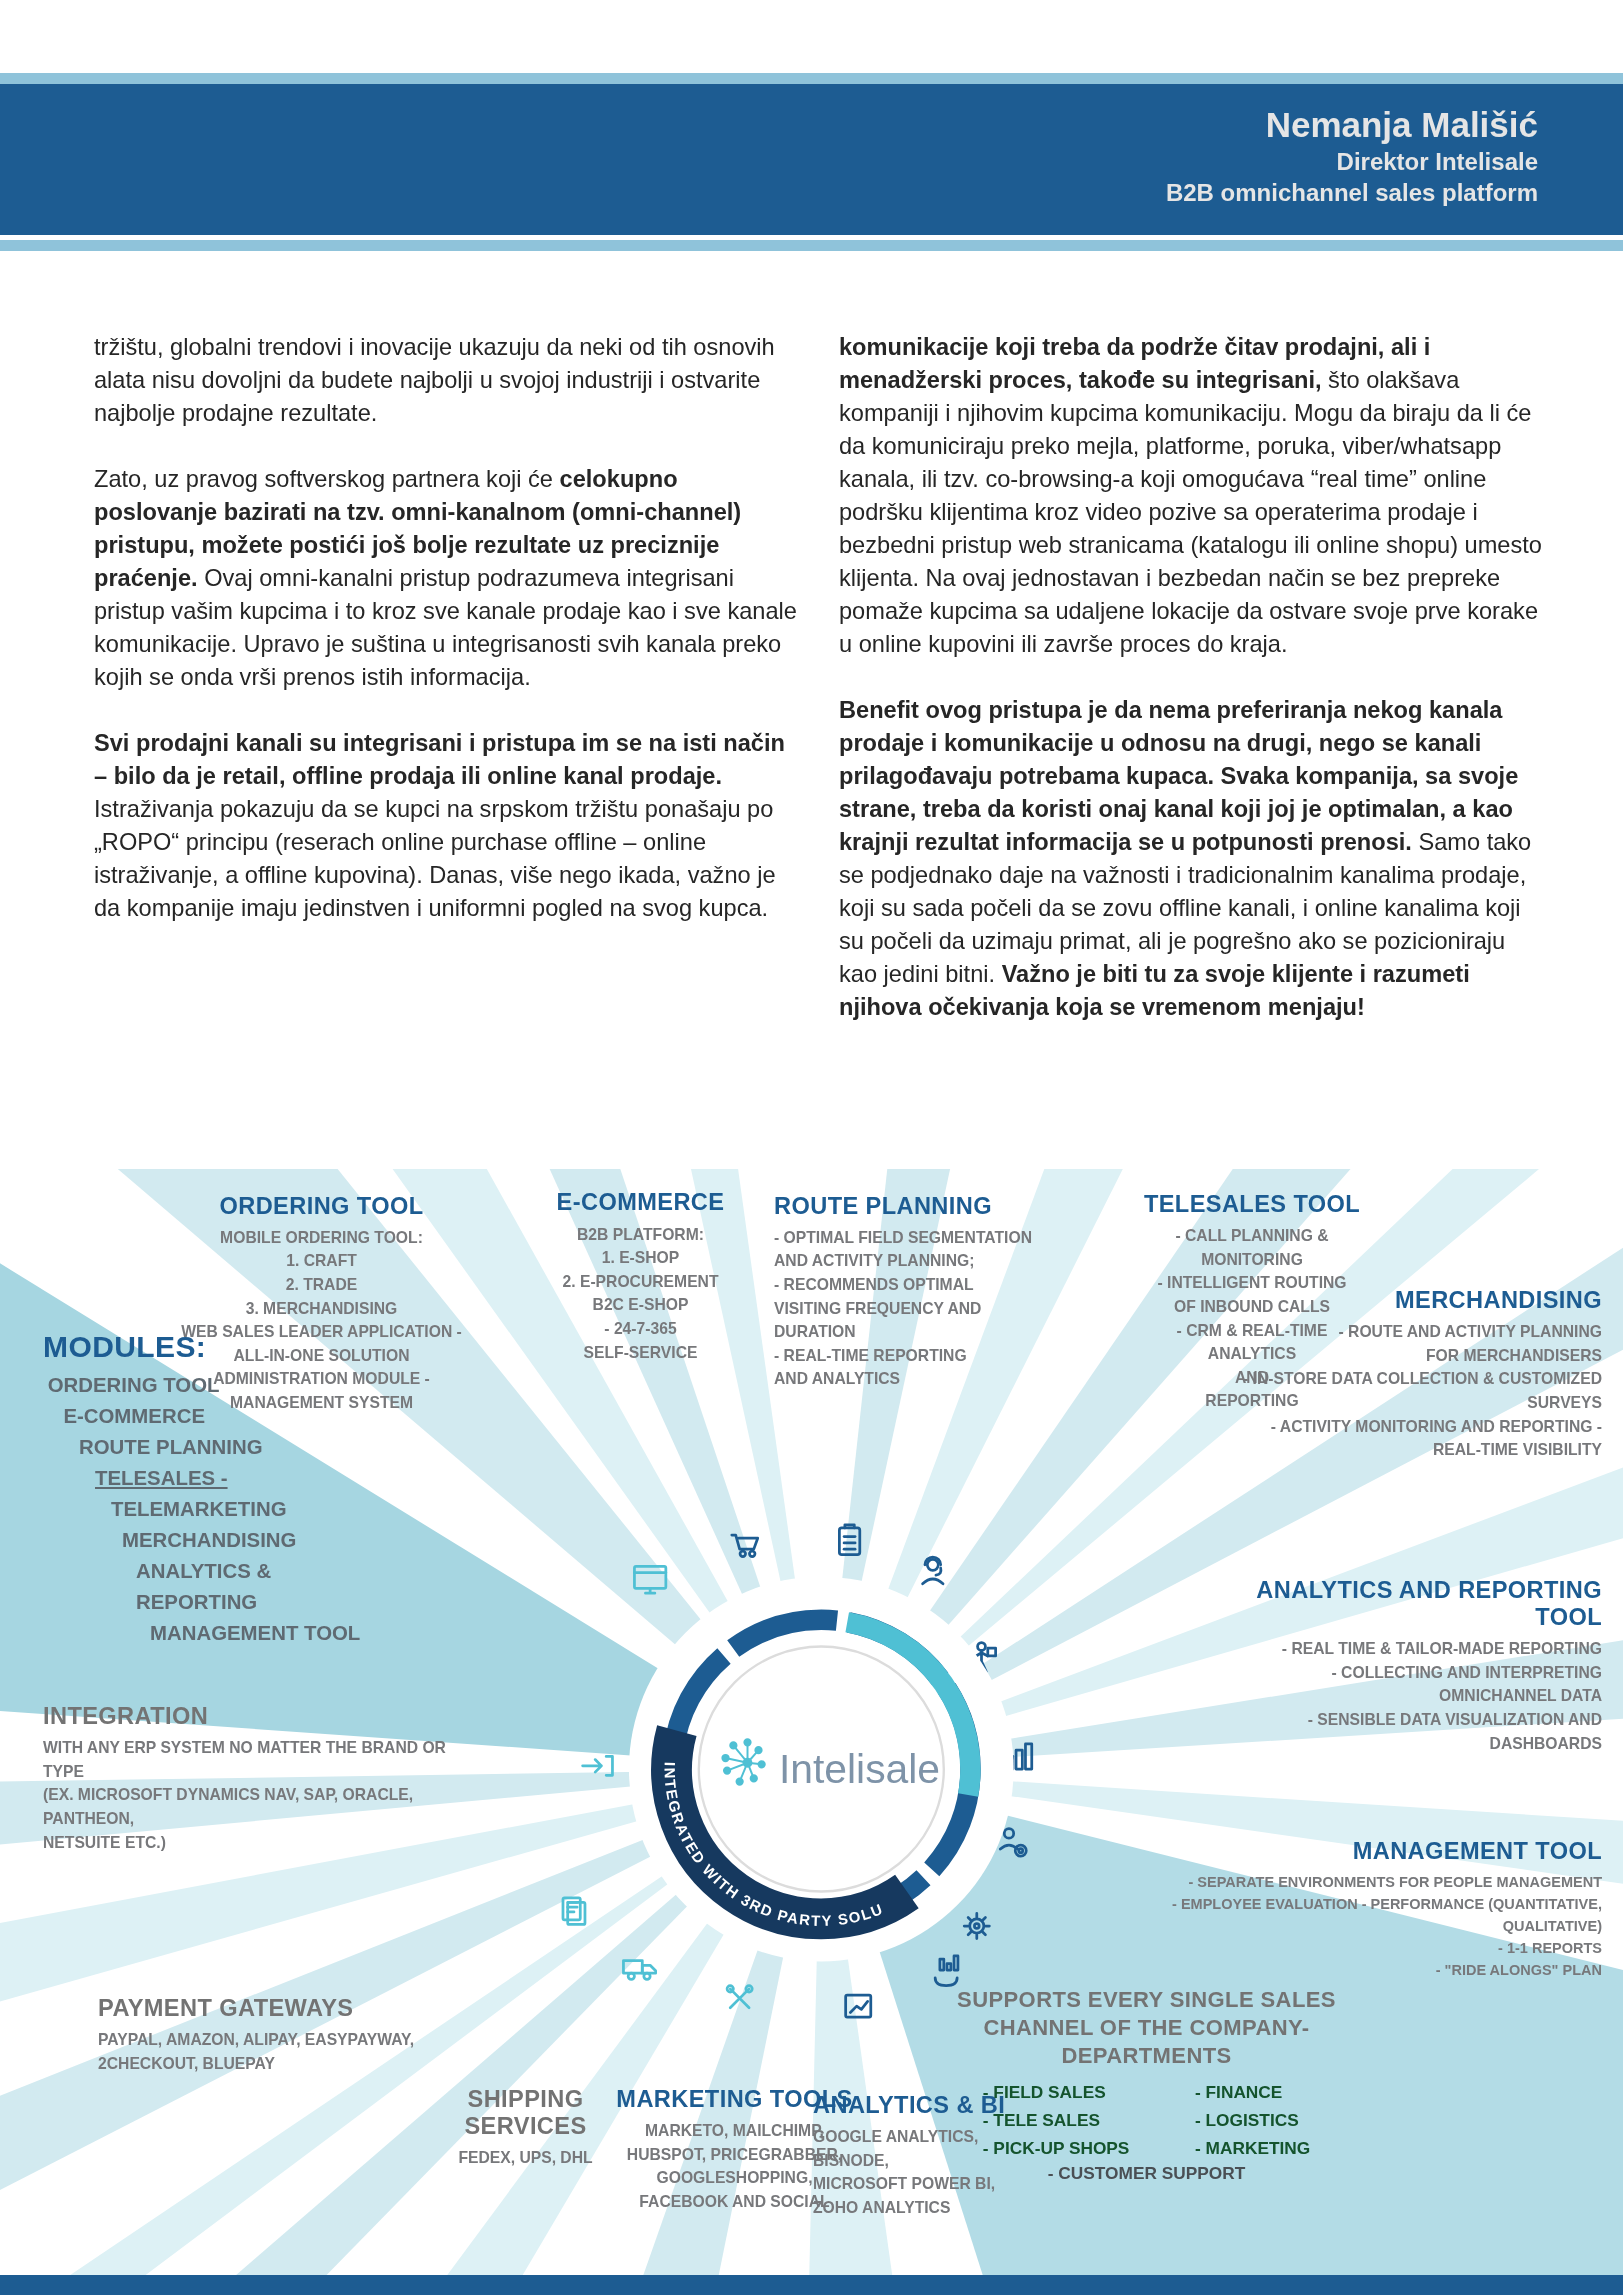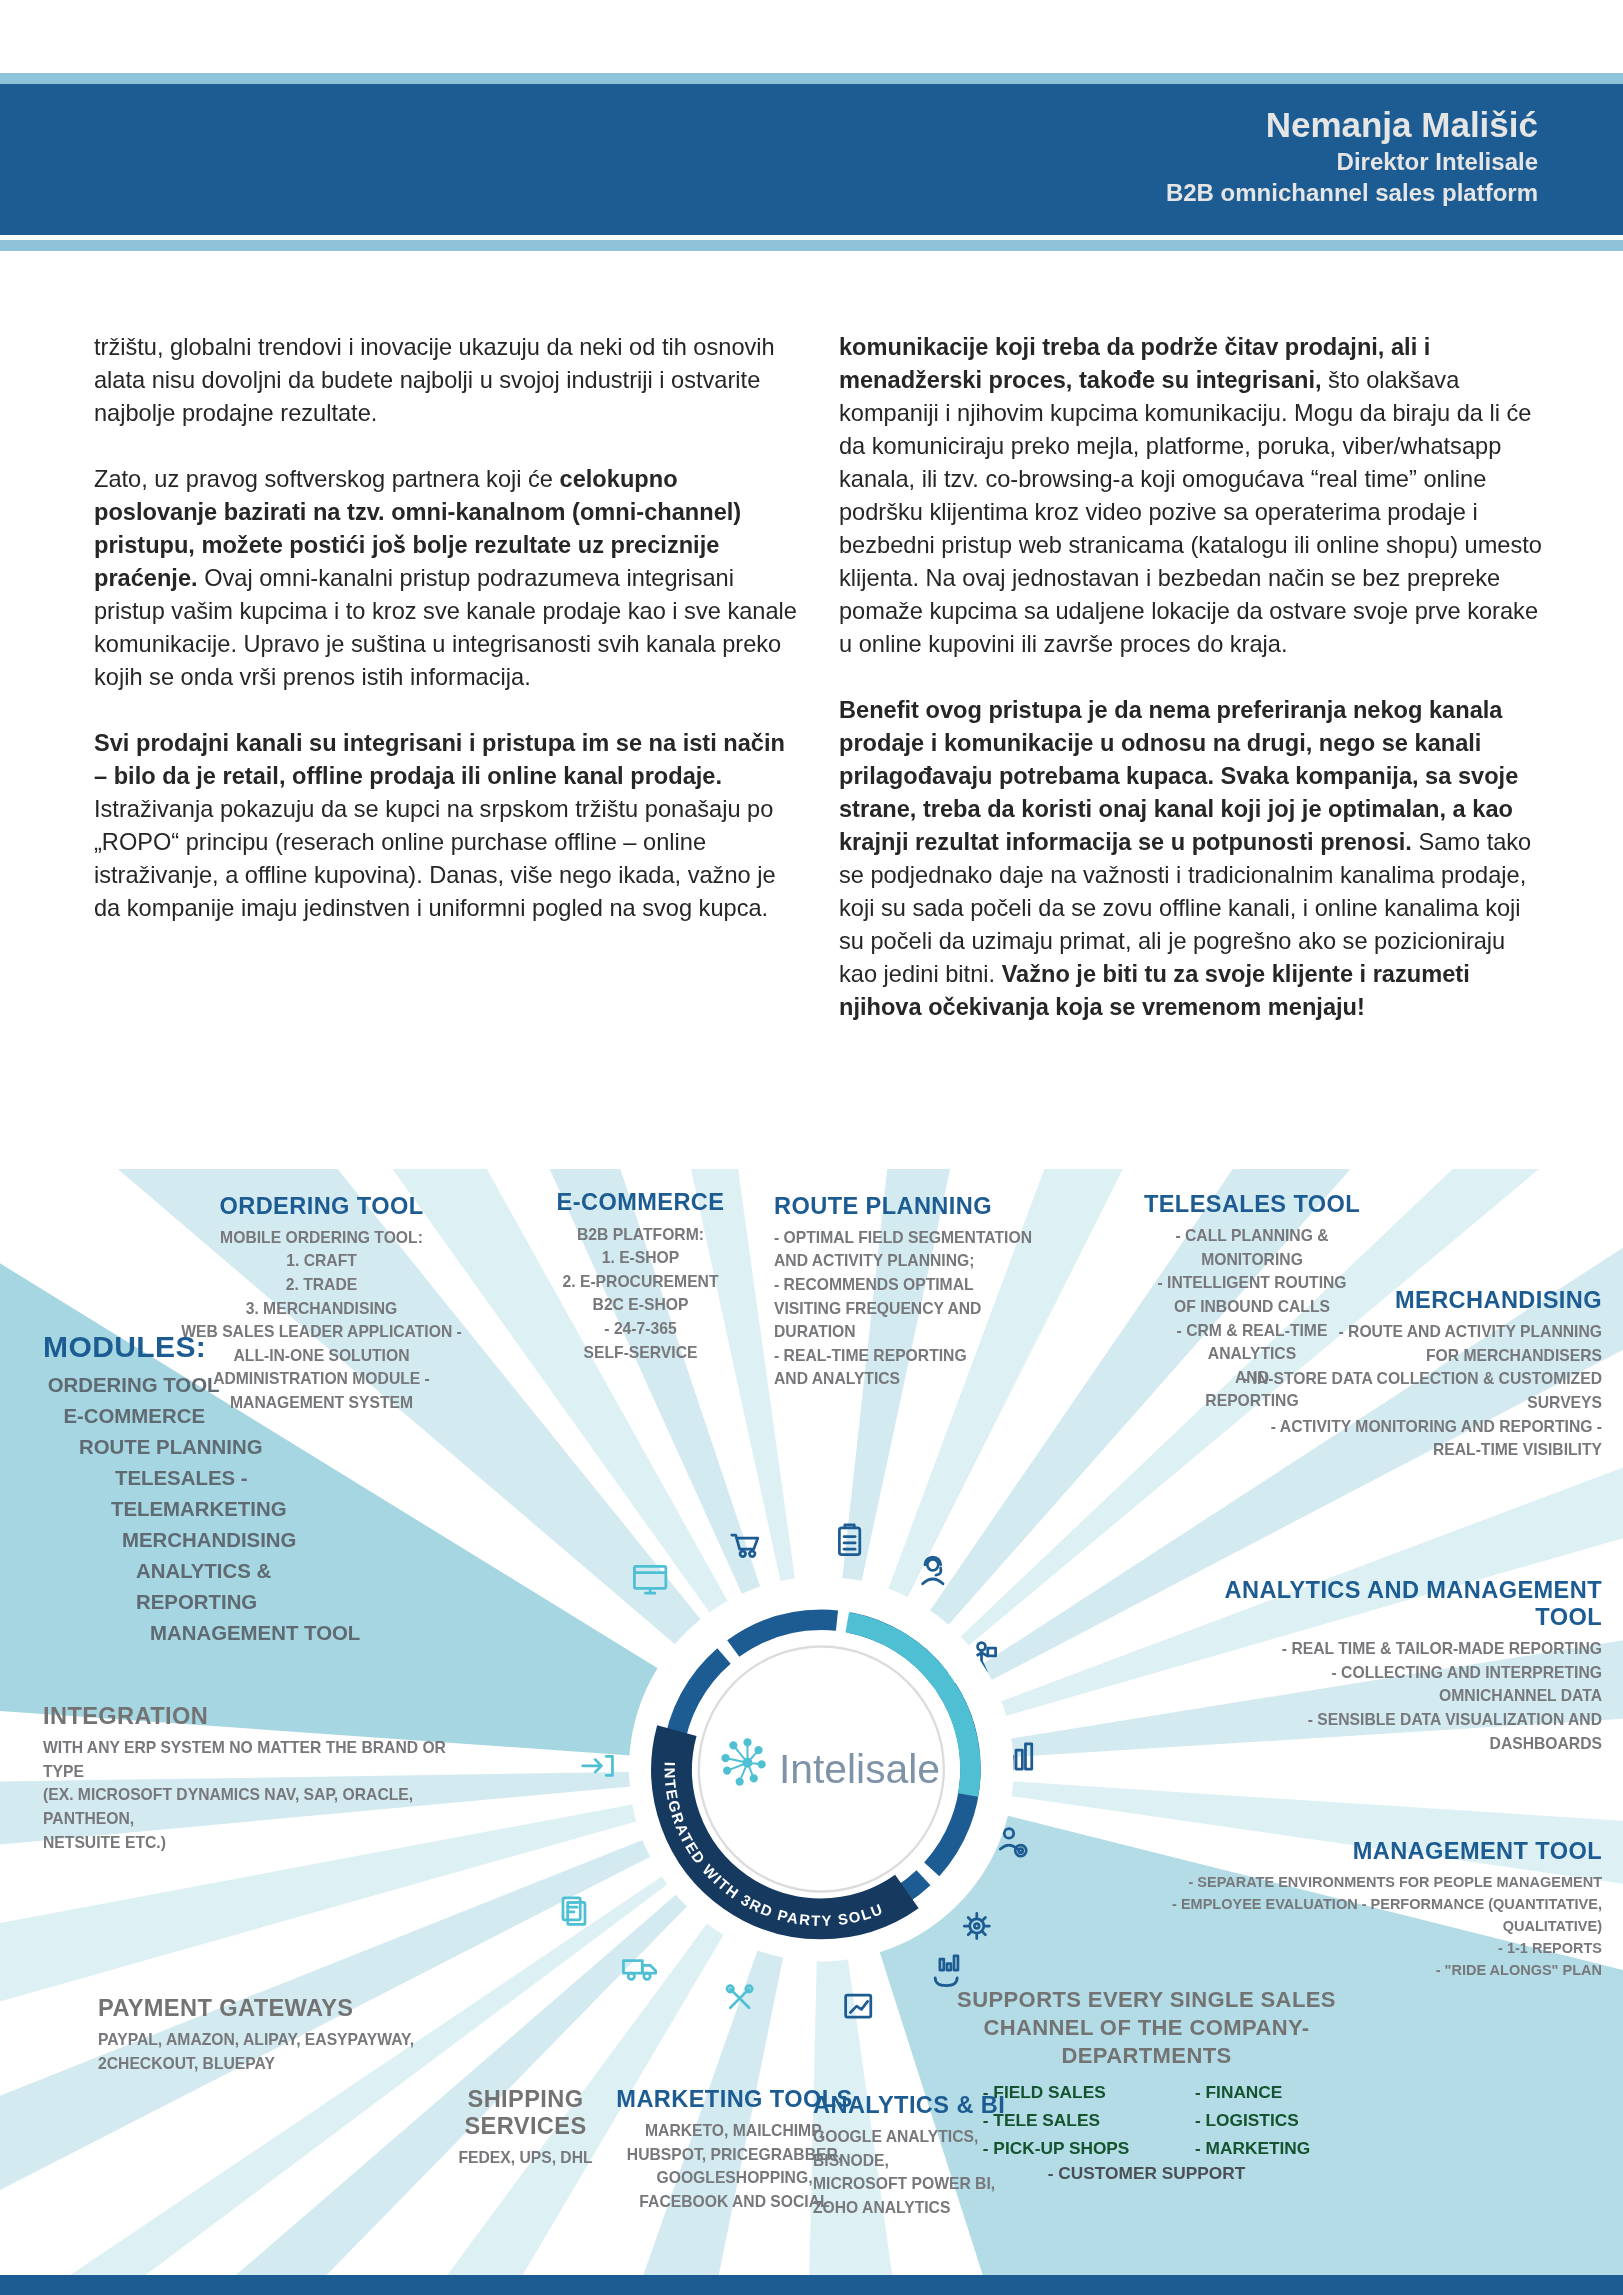--- a/index.html
+++ b/index.html
@@ -40,21 +40,21 @@
   .sec.teal > .sec-title { color:#737373; }
   .sec-lines div { font-size:15.7px; line-height:23.6px; font-weight:bold; color:#77787b; }
   .c  { text-align:center; }
   .r  { text-align:right; }
 
   .sec-modules .sec-title { font-size:30px; }
   .sec-modules .sec-lines div { font-size:20.4px; line-height:31px; color:#5f6a72; }
   .stair div:nth-child(1){margin-left:4.7px;}
   .stair div:nth-child(2){margin-left:20.4px;}
   .stair div:nth-child(3){margin-left:36px;}
-  .stair div:nth-child(4){margin-left:72px;}
+  .stair div:nth-child(4){margin-left:52px;text-decoration:underline;}
   .stair div:nth-child(5){margin-left:68px;}
   .stair div:nth-child(6){margin-left:79px;}
   .stair div:nth-child(7){margin-left:93px;}
   .stair div:nth-child(8){margin-left:107px;}
 
   .sec-management .sec-lines div { font-size:14.5px; line-height:22px; }
   .sec-supports .sec-title { font-size:22px; line-height:28px; }
   .sec-supports .cols { display:flex; justify-content:space-around; margin-top:7.9px; text-align:left; }
   .sec-supports .cols div div { font-size:17.3px; line-height:28px; font-weight:bold; color:#14532d; }
   .sec-supports .foot { margin-top:1.6px; font-size:17.3px; font-weight:bold; color:#4a4f54; }
@@ -303,21 +303,21 @@
       <div class="sec-title">MERCHANDISING</div>
       <div class="sec-lines">
           <div>- ROUTE AND ACTIVITY PLANNING</div>
           <div>FOR MERCHANDISERS</div>
           <div>- IN-STORE DATA COLLECTION &amp; CUSTOMIZED SURVEYS</div>
           <div>- ACTIVITY MONITORING AND REPORTING - REAL-TIME VISIBILITY</div>
         </div>
     </div>
 
     <div class="sec r" style="left:1217px; top:408px; width:385px;">
-      <div class="sec-title">ANALYTICS AND MANAGEMENT TOOL</div>
+      <div class="sec-title">ANALYTICS AND REPORTING TOOL</div>
       <div class="sec-lines">
           <div>- REAL TIME &amp; TAILOR-MADE REPORTING</div>
           <div>- COLLECTING AND INTERPRETING OMNICHANNEL DATA</div>
           <div>- SENSIBLE DATA VISUALIZATION AND DASHBOARDS</div>
         </div>
     </div>
 
     <div class="sec r sec-management" style="left:1131px; top:669px; width:471px;">
       <div class="sec-title">MANAGEMENT TOOL</div>
       <div class="sec-lines">

